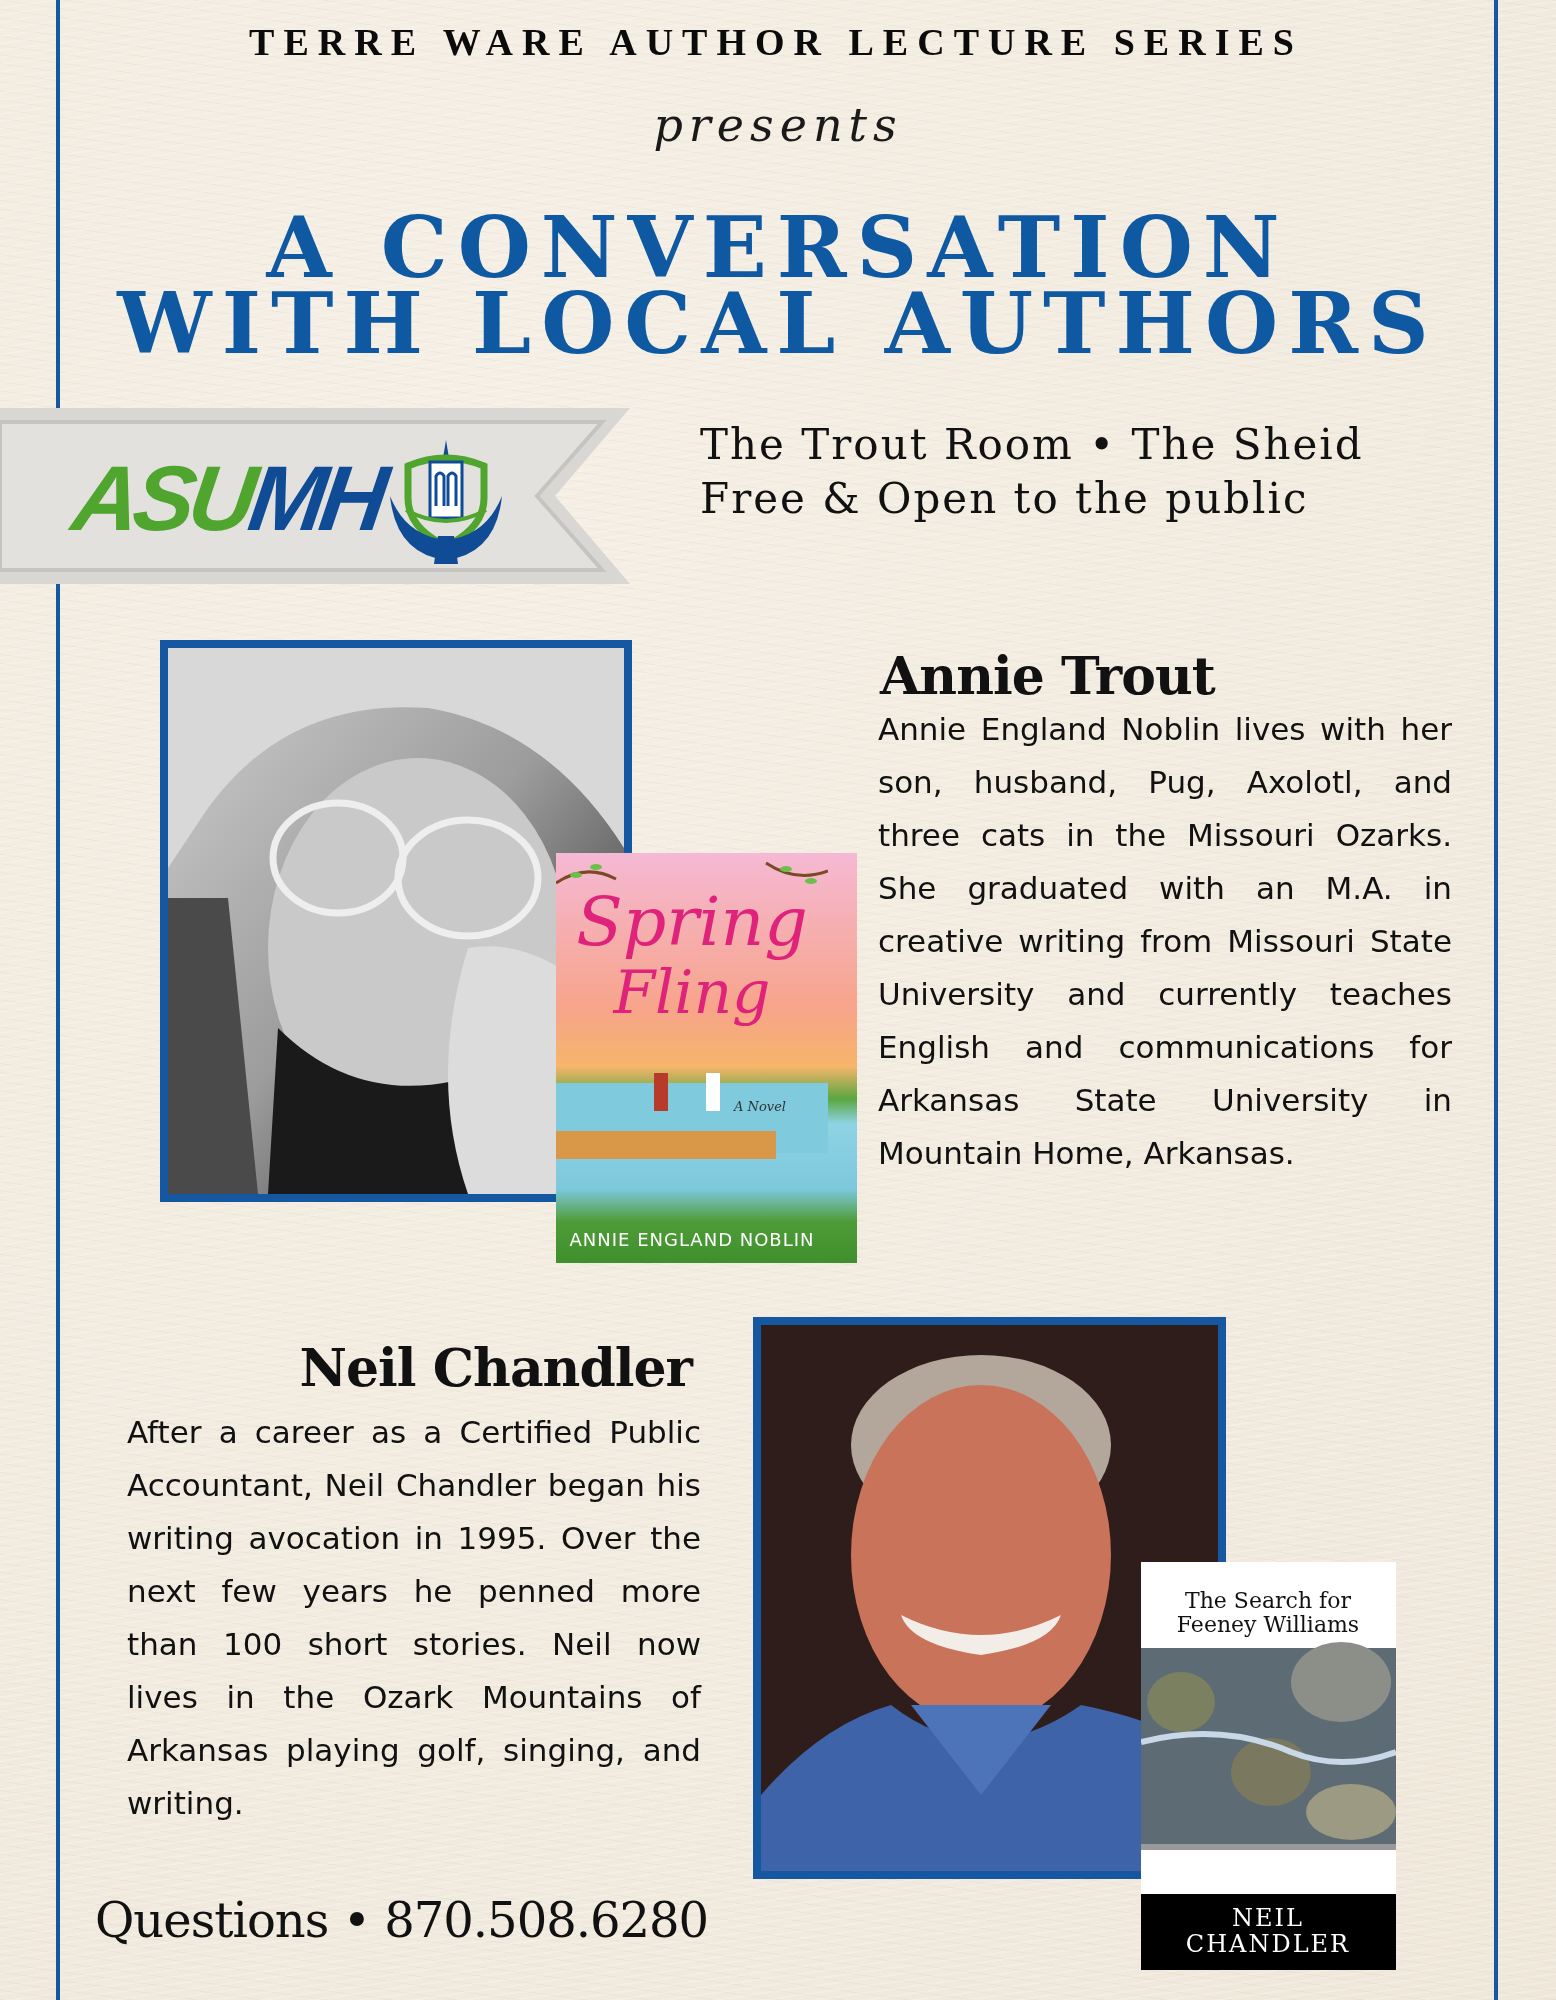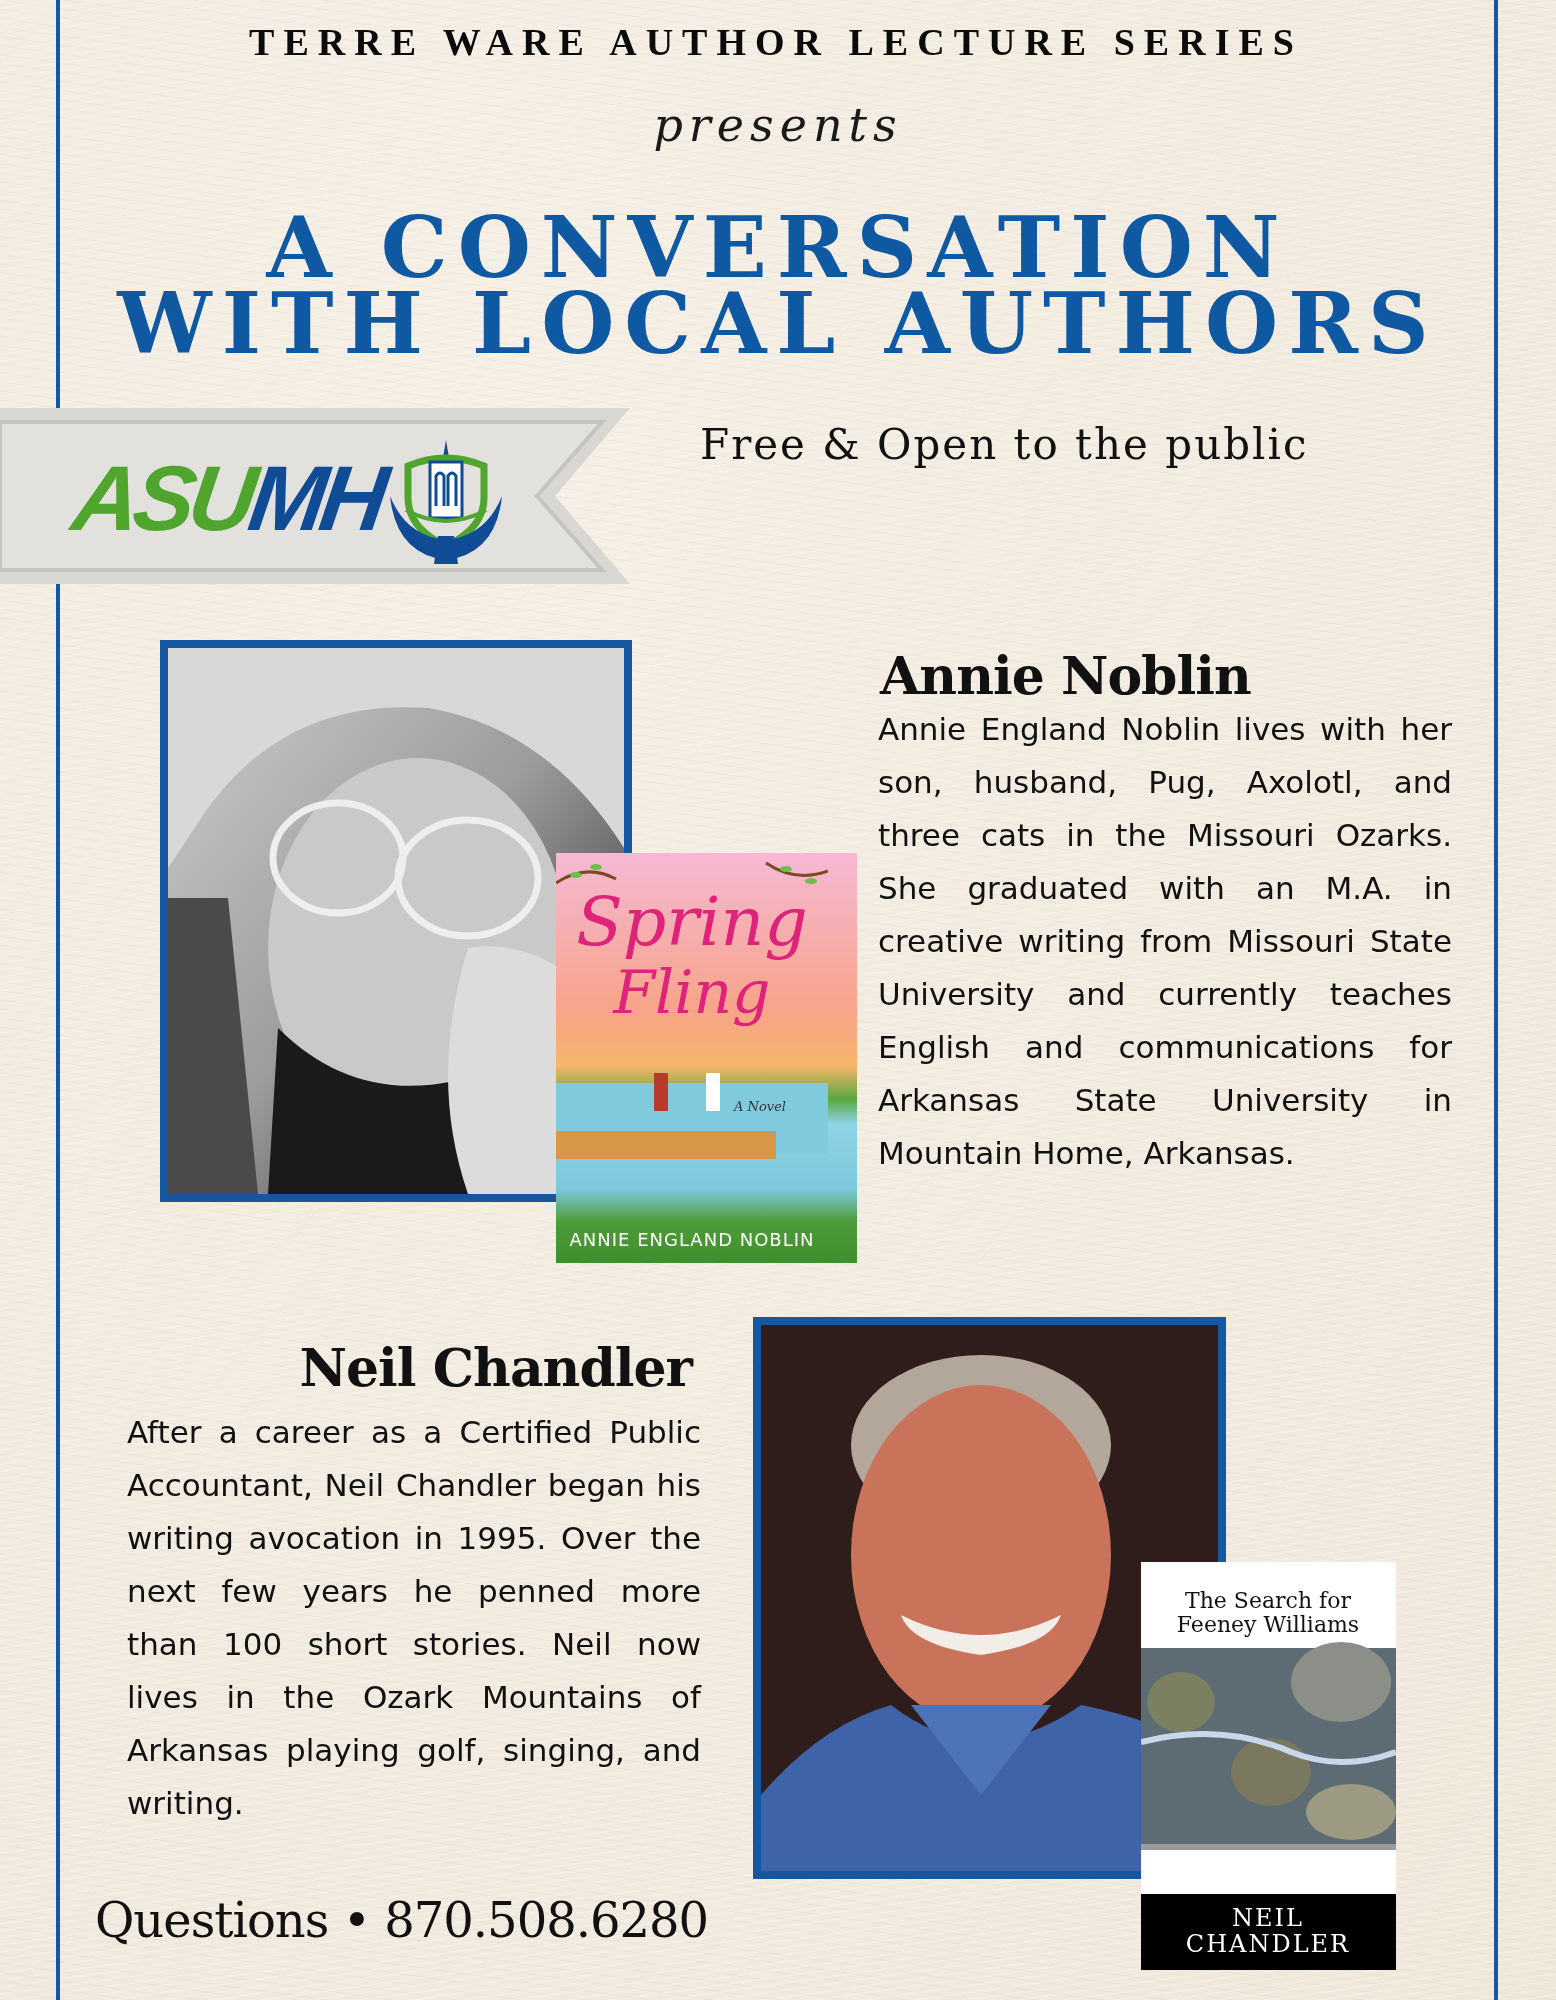--- a/index.html
+++ b/index.html
@@ -111,20 +111,21 @@
   <path d="M60 4 L63 22 L57 22 Z" fill="#0f4c95"></path>
   <path d="M22 30 Q60 14 98 30 L98 62 Q98 92 60 110 Q22 92 22 62 Z" fill="none" stroke="#4fa52e" stroke-width="7"></path>
   <rect x="44" y="26" width="32" height="56" fill="#ffffff" stroke="#0f4c95" stroke-width="3"></rect>
   <path d="M50 70 L50 40 Q54 34 58 40 L58 70 M62 70 L62 40 Q66 34 70 40 L70 70" fill="none" stroke="#0f4c95" stroke-width="3"></path>
   <path d="M4 60 Q10 118 60 124 Q110 118 116 60 Q100 100 60 104 Q20 100 4 60 Z" fill="#0f4c95"></path>
   <path d="M20 74 Q60 96 100 74" fill="none" stroke="#4fa52e" stroke-width="4"></path>
   <path d="M52 100 L48 128 L72 128 L68 100 Z" fill="#0f4c95"></path>
 </svg>
 
 <div class="event">
+  <div>The Trout Room • The Sheid</div>
   <div>Free &amp; Open to the public</div>
 </div>
 
 <div class="frame annie">
   <svg width="456" height="546" viewBox="0 0 456 546">
     <defs>
       <linearGradient id="ag" x1="0" y1="0" x2="1" y2="1">
         <stop offset="0" stop-color="#cfcfcf"></stop>
           <stop offset="0.5" stop-color="#9c9c9c"></stop>
           <stop offset="1" stop-color="#1f1f1f"></stop>
@@ -152,21 +153,21 @@
     <text x="136" y="92" text-anchor="middle" font-family="DejaVu Serif, serif" font-style="italic" font-size="68" fill="#e0237a">Spring</text>
     <text x="136" y="160" text-anchor="middle" font-family="DejaVu Serif, serif" font-style="italic" font-size="60" fill="#e0237a">Fling</text>
     <rect x="0" y="230" width="272" height="70" fill="#7fcadd"></rect>
     <rect x="0" y="278" width="220" height="28" fill="#d99848"></rect>
     <rect x="98" y="220" width="14" height="38" fill="#b83a2a"></rect>
     <rect x="150" y="220" width="14" height="38" fill="#ffffff"></rect>
     <text x="230" y="258" text-anchor="end" font-family="DejaVu Serif, serif" font-style="italic" font-size="13" fill="#333">A Novel</text>
     <text x="136" y="393" text-anchor="middle" font-family="DejaVu Sans, sans-serif" font-size="18" fill="#ffffff" letter-spacing="1">ANNIE ENGLAND NOBLIN</text>
   </svg>
 </div>
-<div class="name annie">Annie Noblin</div>
+<div class="name annie">Annie Trout</div>
 <div class="bio annie">Annie England Noblin lives with her son, husband, Pug, Axolotl, and three cats in the Missouri Ozarks. She graduated with an M.A. in creative writing from Missouri State University and currently teaches English and communications for Arkansas State University in Mountain Home, Arkansas.</div>
 
 <div class="name neil">Neil Chandler</div>
 <div class="bio neil">After a career as a Certified Public Accountant, Neil Chandler began his writing avocation in 1995.  Over the next few years he penned more than 100 short stories. Neil now lives in the Ozark Mountains of Arkansas playing golf, singing, and writing.</div>
 <div class="frame neil">
   <svg width="457" height="546" viewBox="0 0 457 546">
     <rect width="457" height="546" fill="#2e1d1a"></rect>
     <ellipse cx="220" cy="120" rx="130" ry="90" fill="#b3a79c"></ellipse>
     <ellipse cx="220" cy="230" rx="130" ry="170" fill="#c9735a"></ellipse>
     <path d="M140 290 Q220 330 300 290 Q290 320 220 330 Q150 320 140 290 Z" fill="#f2ede6"></path>

